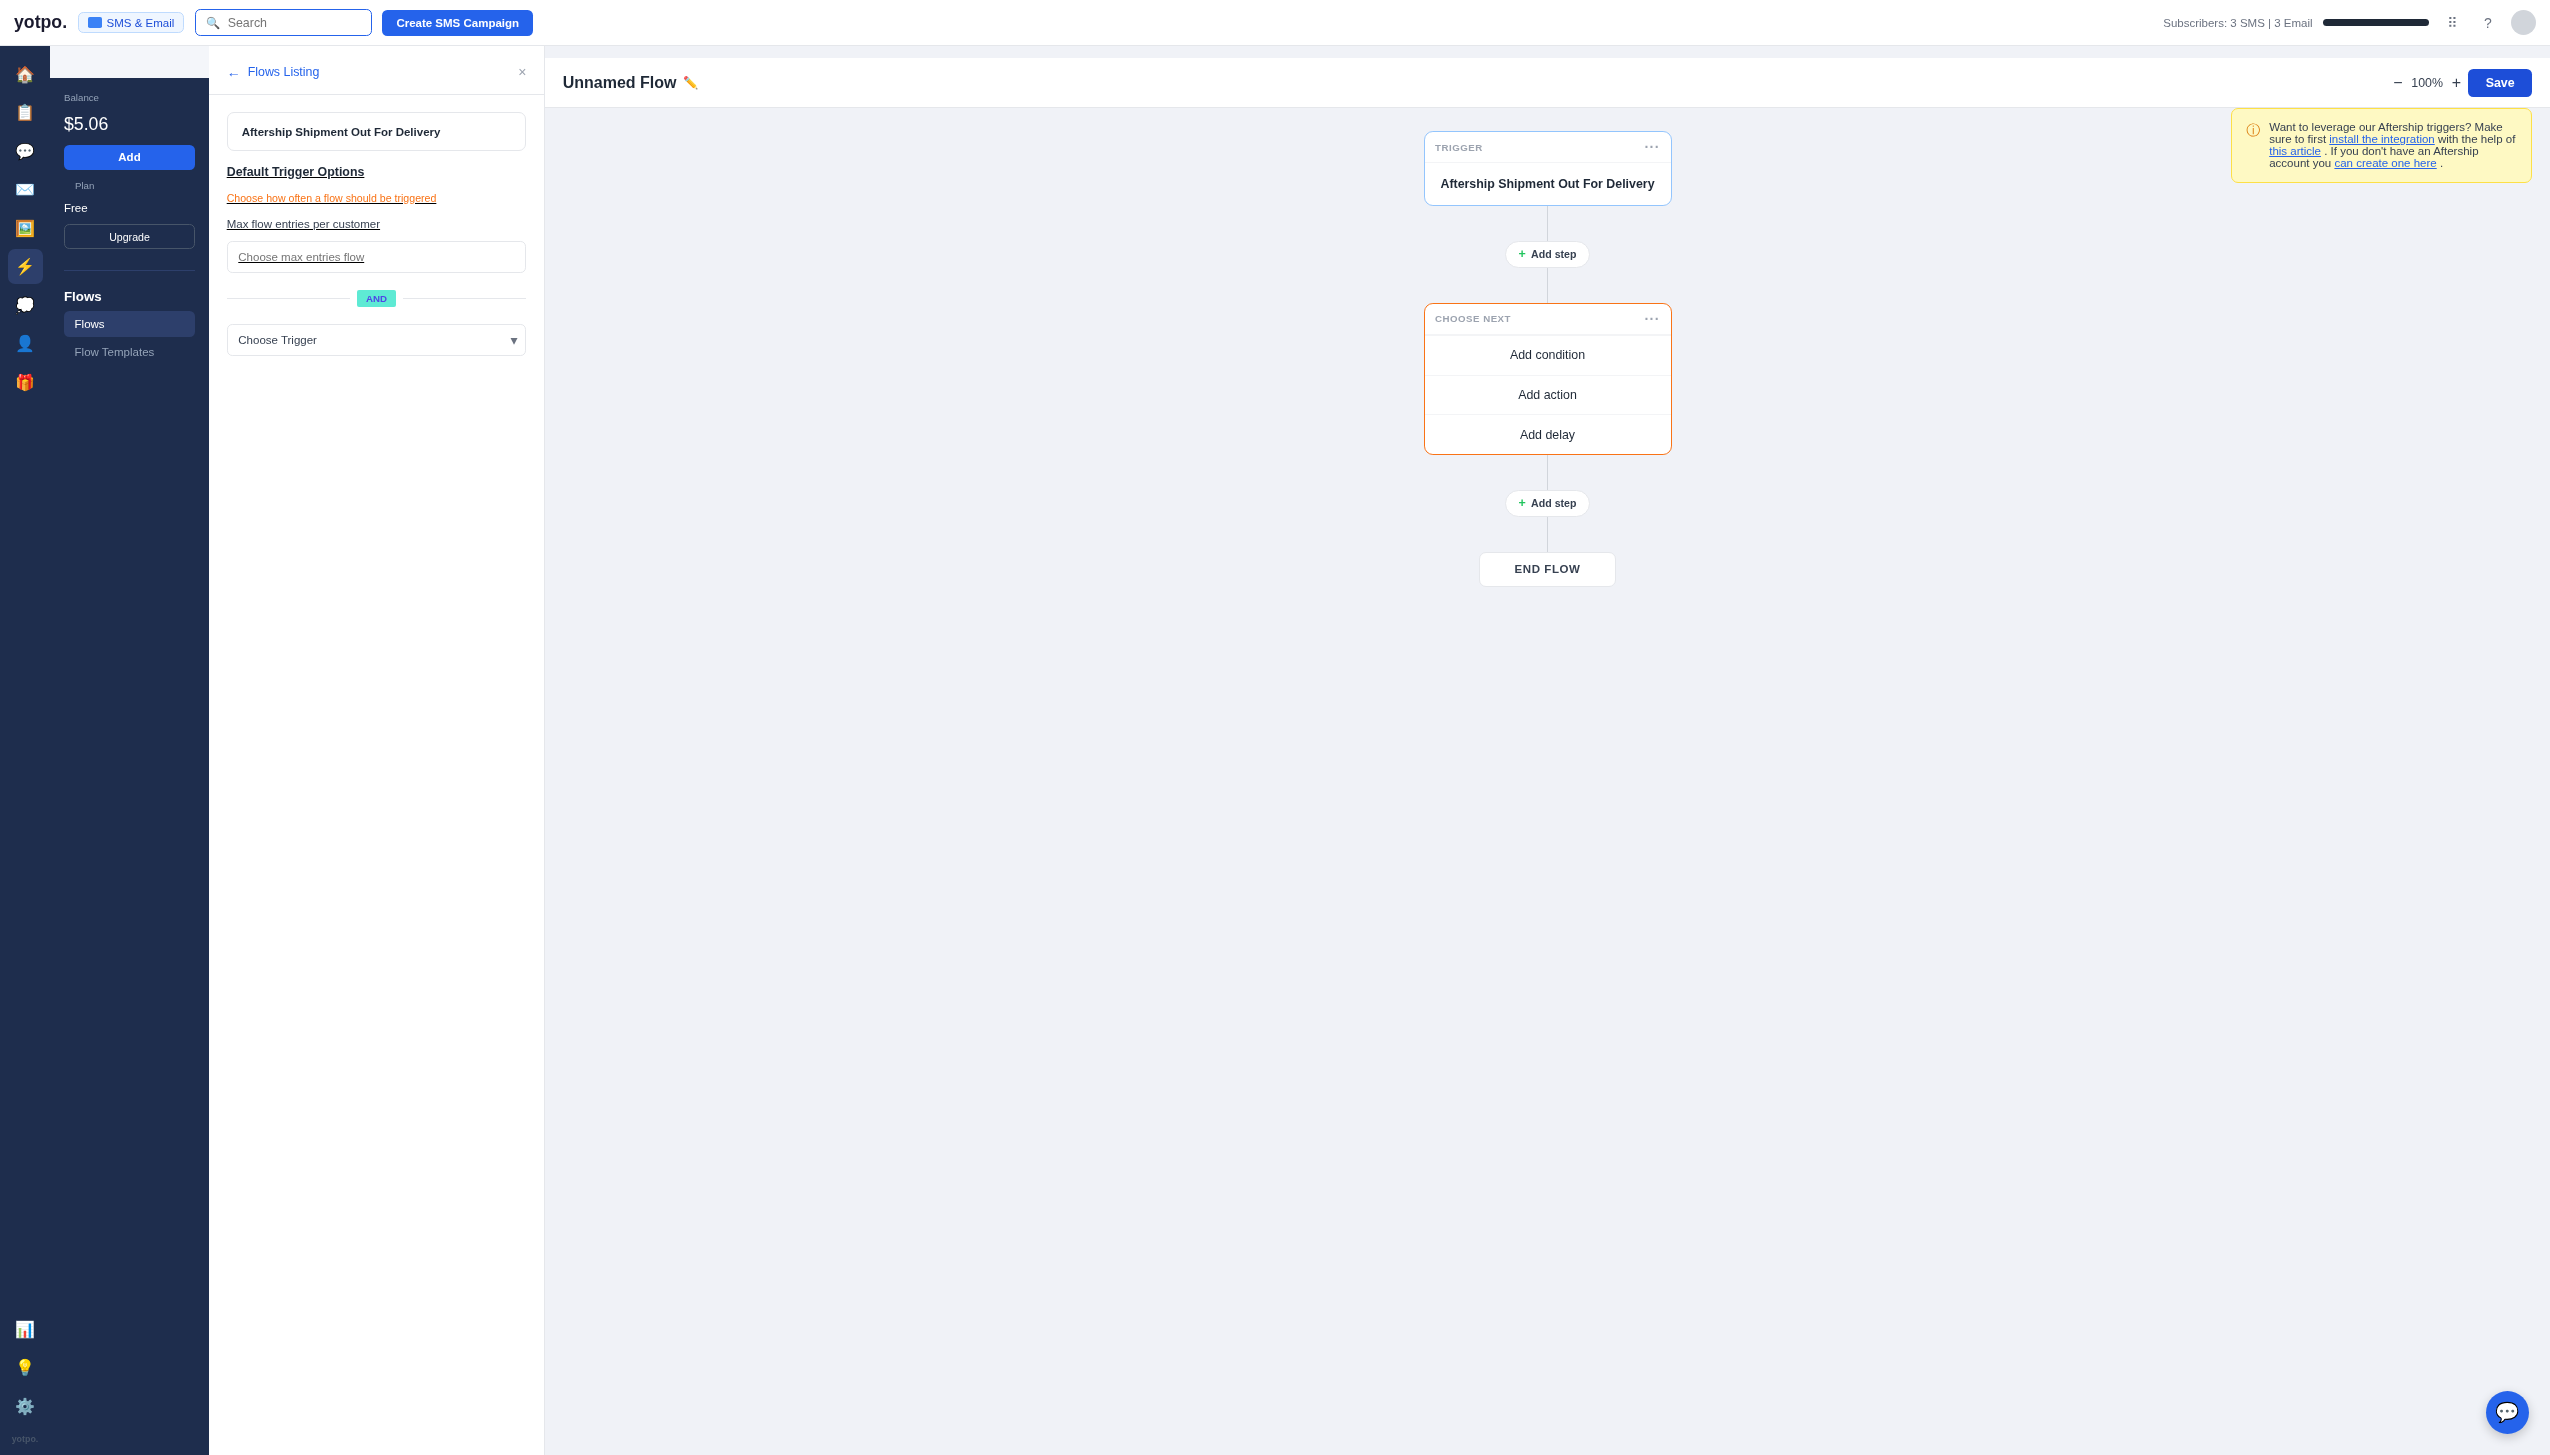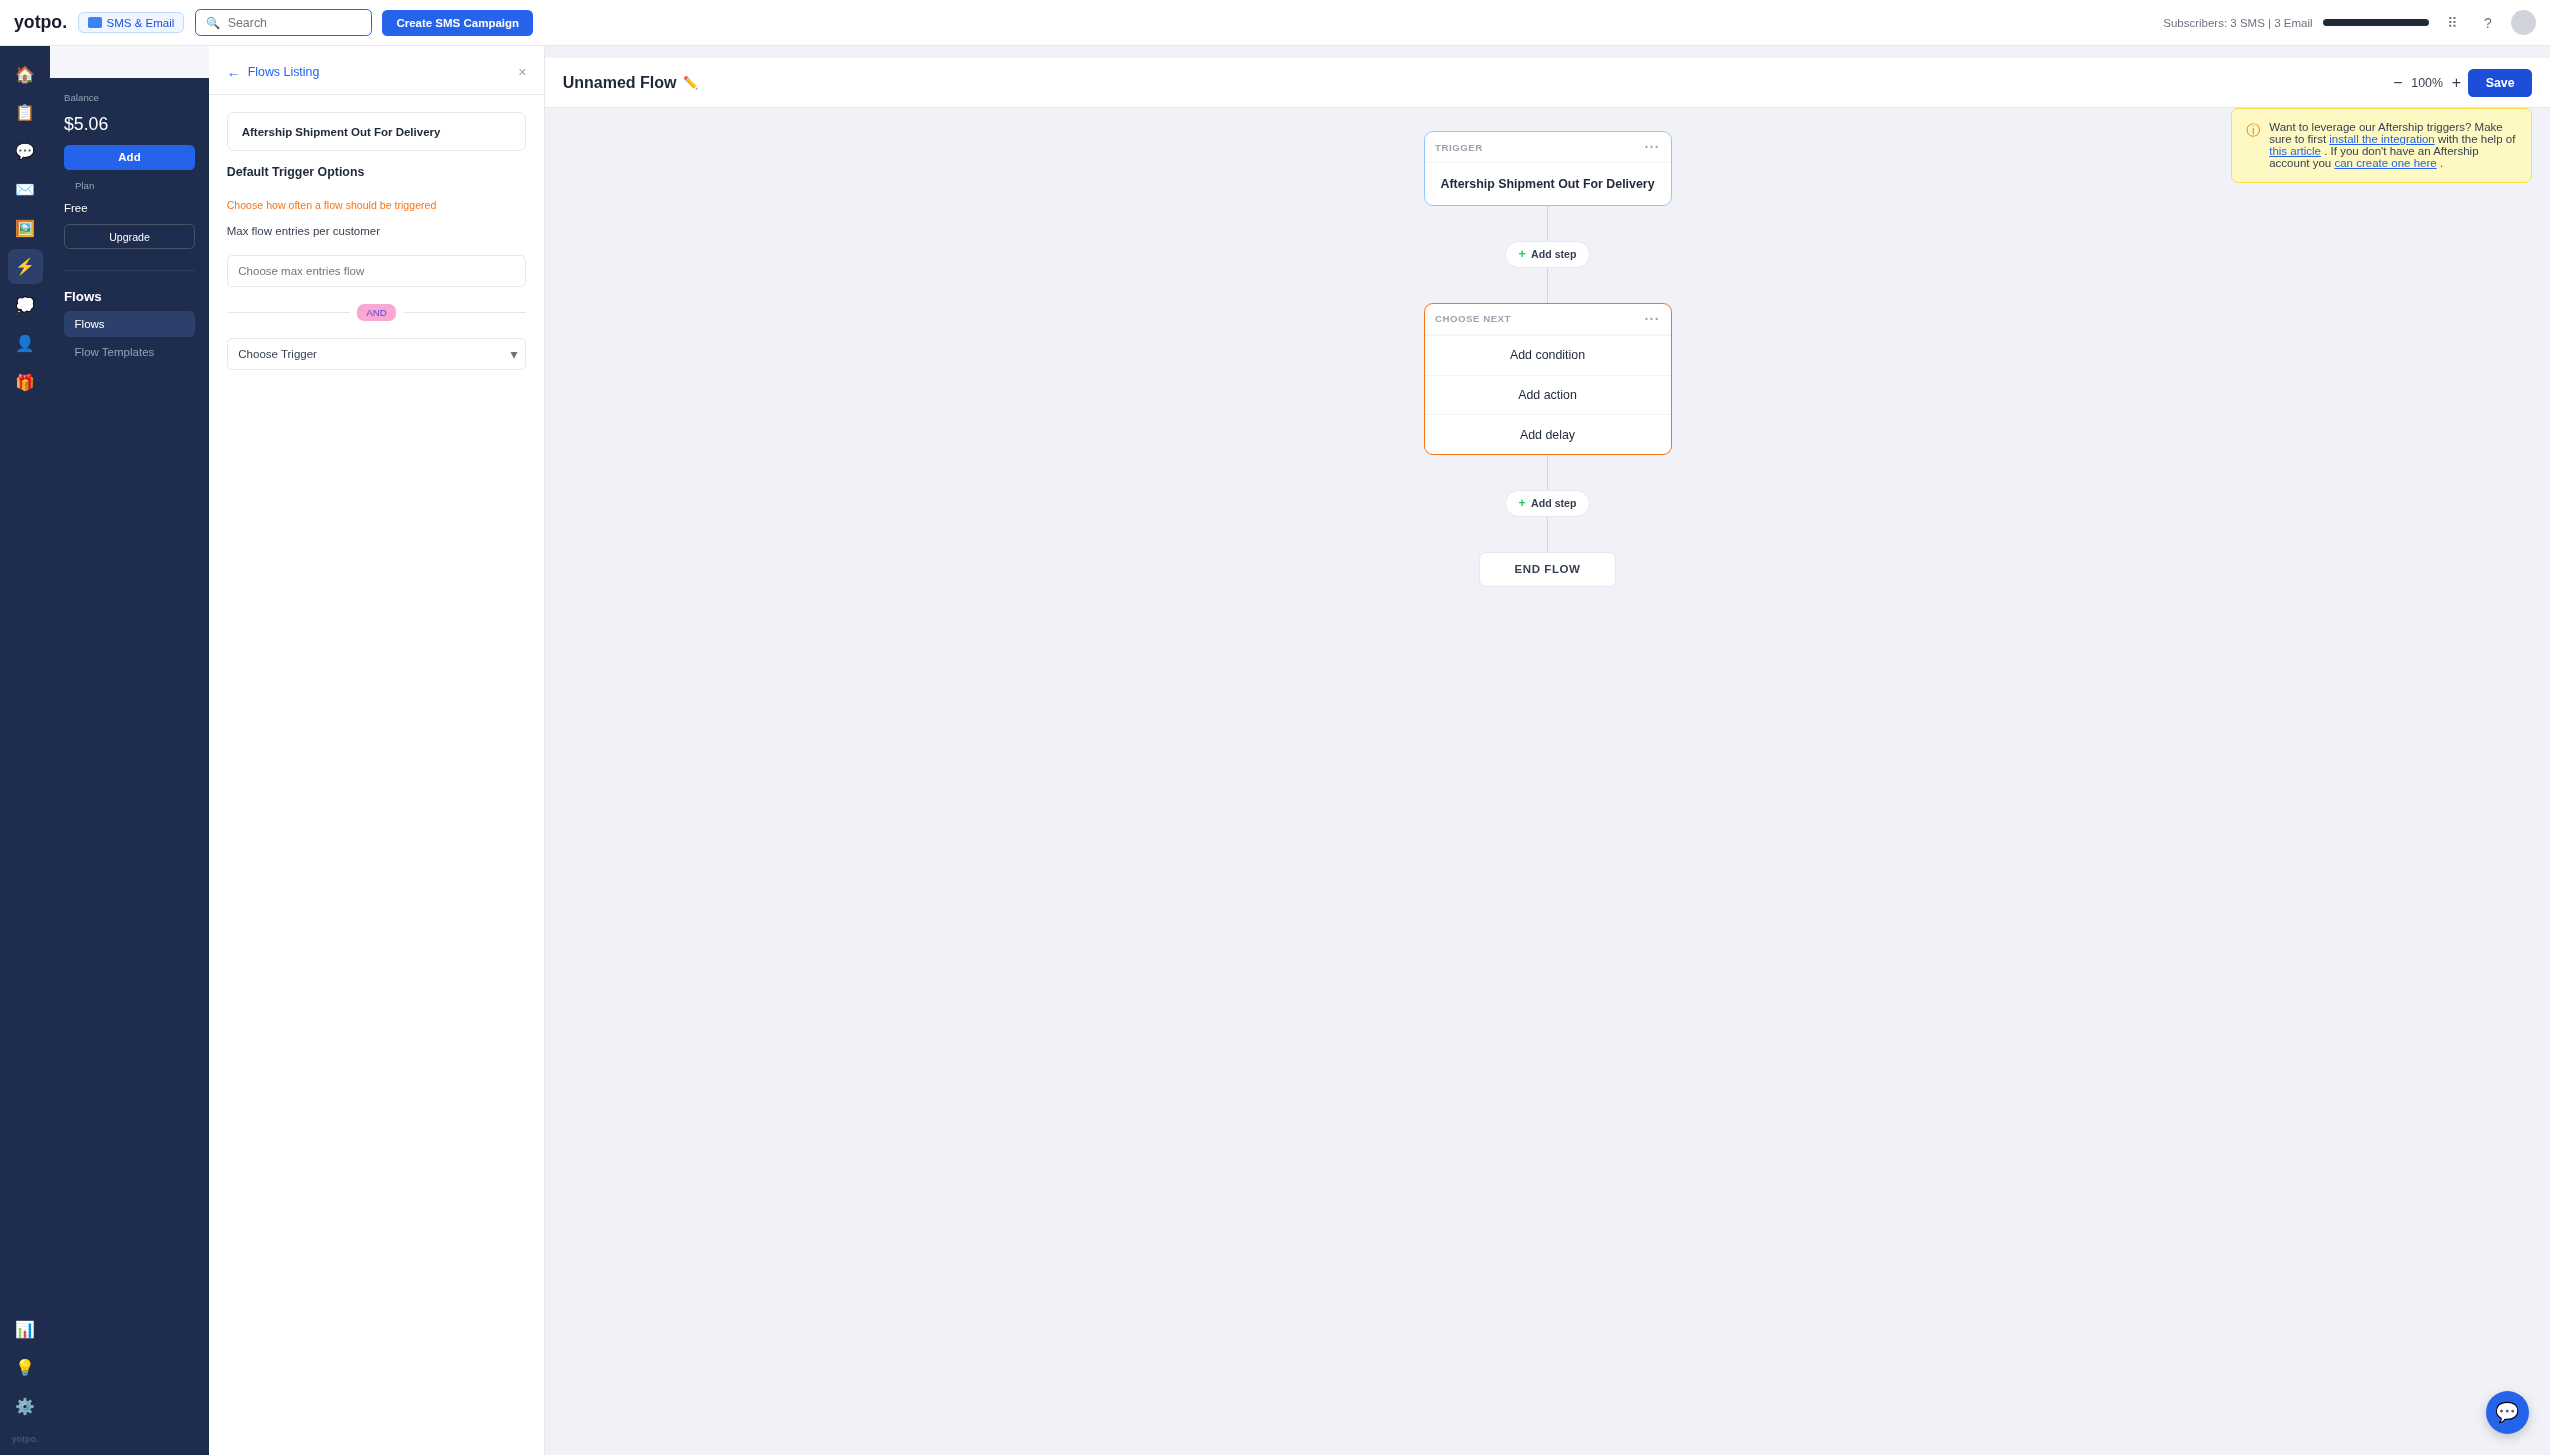--- a/index.html
+++ b/index.html
@@ -89,33 +89,33 @@
     .breadcrumb-link { color: #2563eb; font-size: 12.4px; font-weight: 500; cursor: pointer; text-decoration: none; }
     .close-icon-btn { color: #9ca3af; font-size: 14px; cursor: pointer; }
 
     .panel-content { padding: 17.7px; display: flex; flex-direction: column; gap: 14px; }
     .trigger-card {
       border: 0.9px solid #e5e7eb; border-radius: 7px; padding: 12.4px 14px;
       font-size: 11.5px; font-weight: 600; color: #1f2937;
     }
     .section-title { font-size: 12.4px; font-weight: 600; color: #1f2937; }
     .section-subtitle { font-size: 10.6px; color: #f97316; margin-top: 1.8px; }
-    .form-group { display: flex; flex-direction: column; gap: 18px; }
+    .form-group { display: flex; flex-direction: column; gap: 11px; text-decoration: underline; }
     .form-label { font-size: 11.5px; color: #374151; font-weight: 500; }
     .form-input {
       border: 0.9px solid #e5e7eb; border-radius: 5.3px; padding: 8.9px 10.6px;
       font-size: 11.5px; color: #9ca3af; outline: none; width: 100%;
     }
     .and-divider {
       display: flex; align-items: center; gap: 7px; margin: 3.5px 0;
     }
     .and-line { flex: 1; height: 0.9px; background: #e5e7eb; }
     .and-badge {
-      background: #f9a8d4; color: #4f46e5; font-size: 9.7px; font-weight: 400;
-      padding: 2.7px 8.9px; border-radius: 7px;
+      background: #5eead4; color: #4f46e5; font-size: 9.7px; font-weight: 700;
+      padding: 2.7px 8.9px; border-radius: 2px;
     }
     .select-wrapper { position: relative; }
     .form-select {
       border: 0.9px solid #e5e7eb; border-radius: 5.3px; padding: 8.9px 10.6px;
       font-size: 11.5px; color: #374151; outline: none; width: 100%;
       appearance: none; background: #fff; cursor: pointer;
     }
     .select-arrow {
       position: absolute; right: 8.9px; top: 50%; transform: translateY(-50%);
       color: #6b7280; pointer-events: none;

